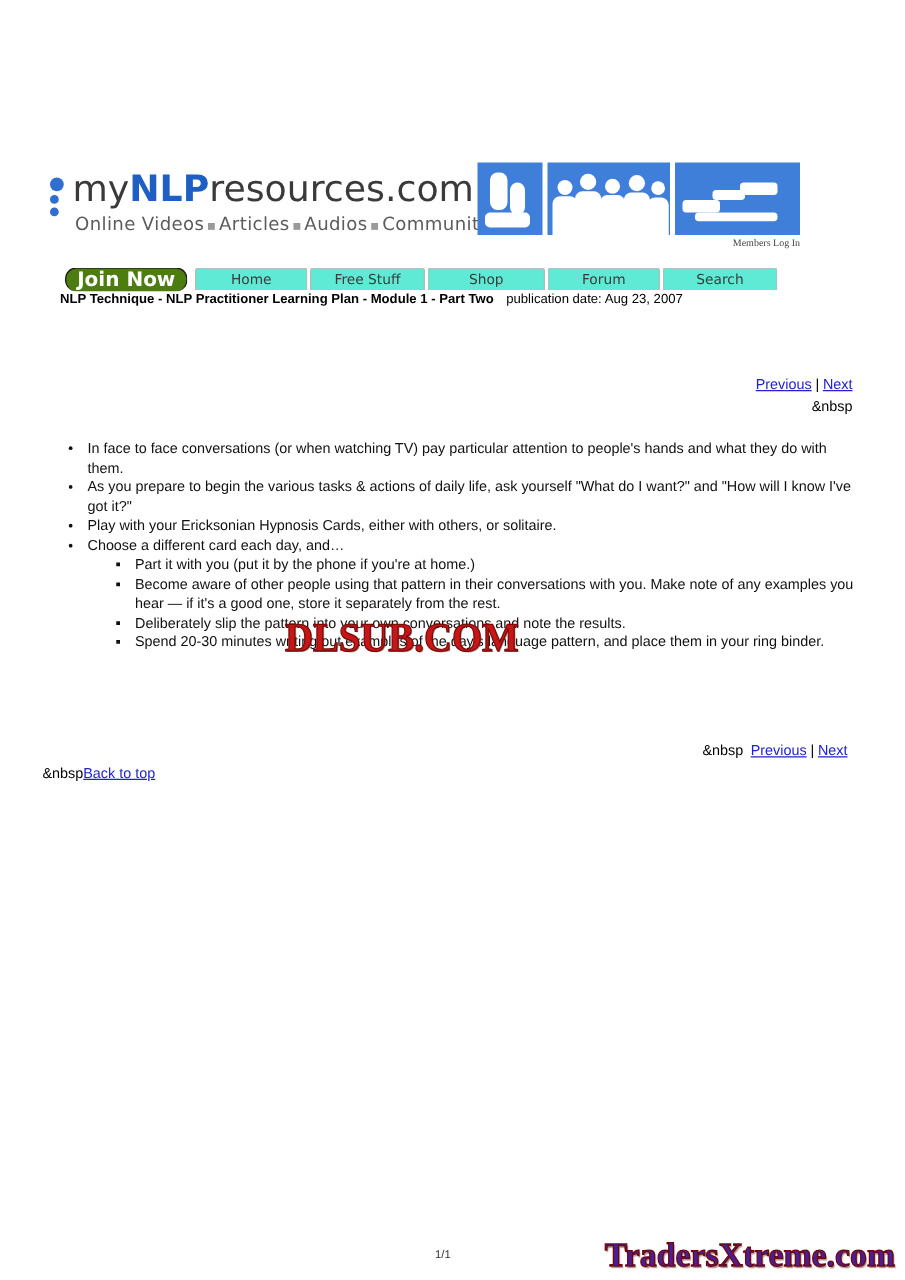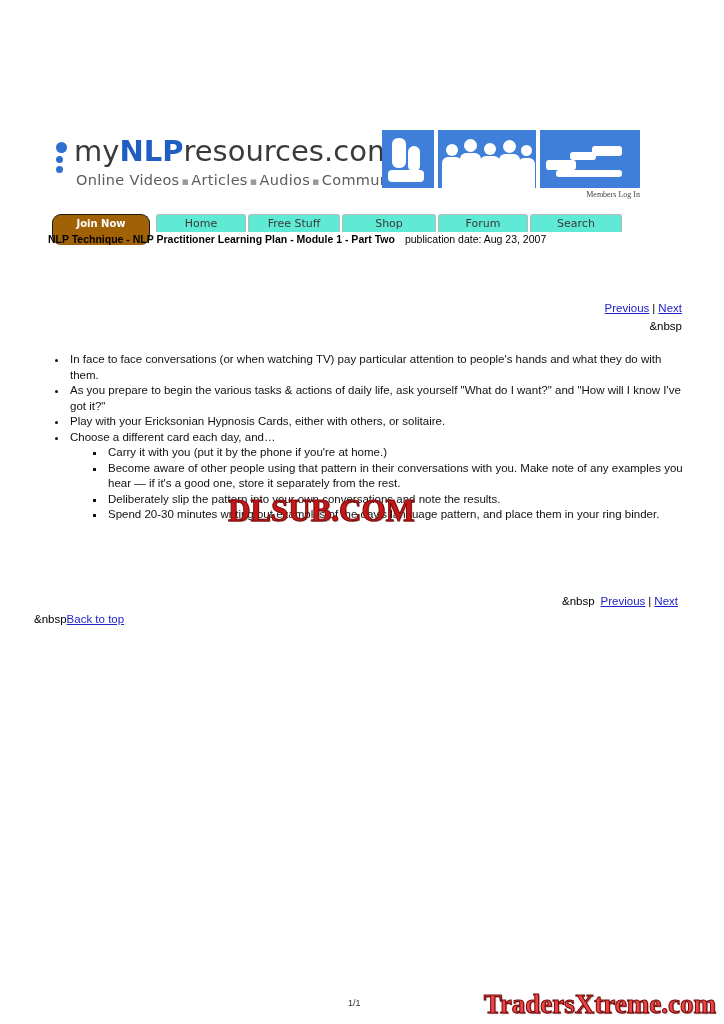--- a/index.html
+++ b/index.html
@@ -41,21 +41,21 @@
   
   .banner {
     position: absolute;
     left: 36px;
     top: 130px;
     width: 604px;
     height: 78px;
   }
   .logo-block {
     position: absolute;
-    left: 16px;
+    left: 0;
     top: 0;
     width: 340px;
     height: 72px;
   }
   .logo-dots {
     position: absolute;
     left: 4px;
     top: 12px;
     width: 14px;
     height: 34px;
@@ -144,28 +144,28 @@
     font-size: 11px;
     font-family: "DejaVu Sans", sans-serif;
     color: #3a3a3a;
     background: #5eead4;
     border: 1px solid #b9b9b9;
     border-bottom: none;
     border-radius: 3px 3px 0 0;
     box-sizing: border-box;
   }
   .nav .tab.join {
-    background: #a16207;
+    background: #4d7c0f;
     color: #ffffff;
     font-weight: bold;
     border-color: #1a1a1a;
     border-radius: 9px;
-    height: 31px;
+    height: 19px;
     line-height: 17px;
-    font-size: 10px;
+    font-size: 16px;
   }
 
   
   .title-line {
     position: absolute;
     left: 48px;
     top: 233px;
     width: 640px;
     font-size: 10.5px;
     font-weight: bold;
@@ -270,21 +270,21 @@
     font-size: 9px;
     color: #333;
   }
   .tradersxtreme {
     position: absolute;
     right: 8px;
     bottom: 4px;
     font-family: "Liberation Serif", serif;
     font-weight: bold;
     font-size: 27px;
-    color: #ef4444;
+    color: #4c1d95;
     -webkit-text-stroke: 1px #6d0606;
     text-shadow: 1px 1px 1px rgba(90,10,10,0.5);
   }
 </style>
 </head>
 <body>
 
 <div class="page">
 
 
@@ -350,21 +350,21 @@
   <div class="nbsp-top">&amp;nbsp</div>
 
   <div class="content">
     <ul class="lvl1">
       <li>In face to face conversations (or when watching TV) pay particular attention to people's hands and what they do with them.</li>
       <li>As you prepare to begin the various tasks &amp; actions of daily life, ask yourself "What do I want?" and "How will I know I've got it?"</li>
       <li>Play with your Ericksonian Hypnosis Cards, either with others, or solitaire.</li>
       <li>
         <span>Choose a different card each day, and…</span>
         <ul class="lvl2">
-          <li>Carry it with you (put it by the phone if you're at home.)</li>
+          <li>Part it with you (put it by the phone if you're at home.)</li>
           <li>Become aware of other people using that pattern in their conversations with you.  Make note of any examples you hear — if it's a good one, store it separately from the rest.</li>
           <li>Deliberately slip the pattern into your own conversations and note the results.</li>
           <li>Spend 20-30 minutes writing out examples of the day's language pattern, and place them in your ring binder.</li>
         </ul>
       </li>
     </ul>
   </div>
 
   <div class="dlsub">DLSUB.COM</div>
 

